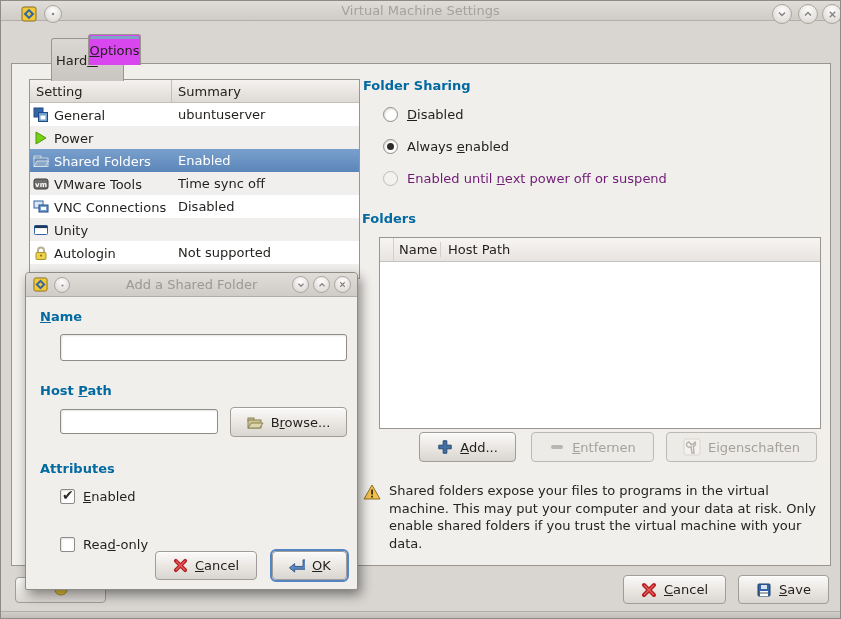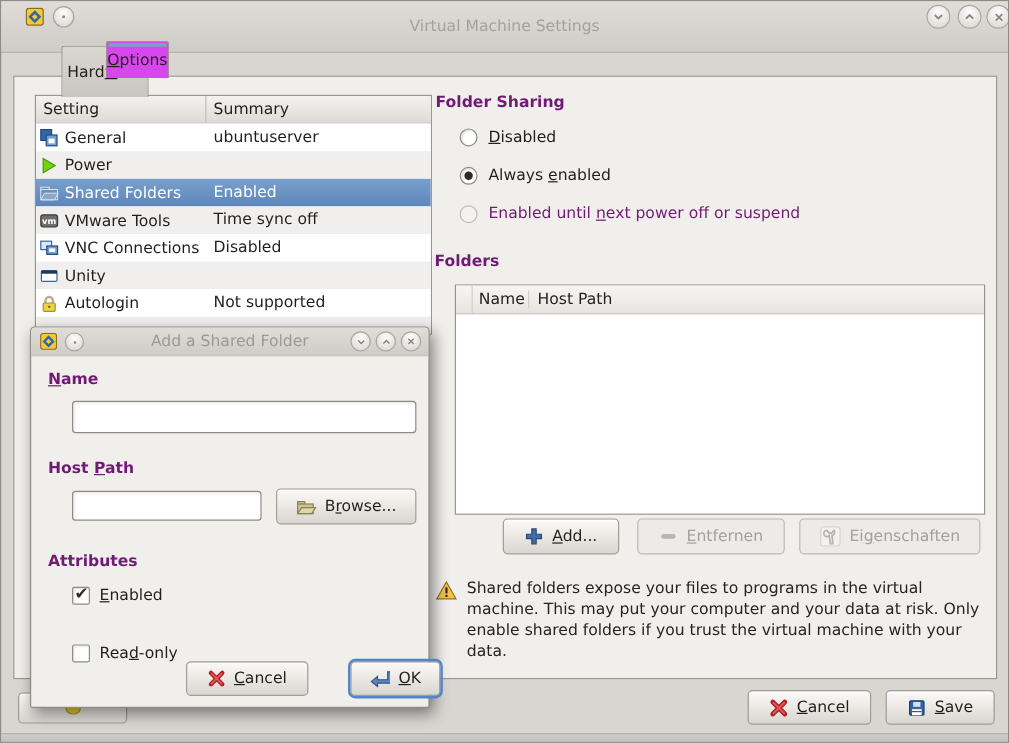--- a/index.html
+++ b/index.html
@@ -5,21 +5,21 @@
   * { margin:0; padding:0; box-sizing:border-box; }
   html,body { background:#555; }
   body { font-family:"DejaVu Sans", sans-serif; }
   .screen {
     position:relative; width:841px; height:619px;
     background:#d9d6d2; border:1px solid #8e8a85; overflow:hidden;
     font-size:13px; color:#211f1c;
   }
   
   .titlebar {
-    position:absolute; left:0; top:0; width:100%; height:43px;
+    position:absolute; left:0; top:0; width:100%; height:20px;
     background:linear-gradient(#e0ddd9,#cfccc8); border-bottom:1px solid #b2aeaa;
     display:flex; align-items:center;
   }
   .titlebar .title {
     position:absolute; left:0; right:0; text-align:center;
     color:#a5a19b; font-size:13px; pointer-events:none;
   }
   .circle-btn {
     position:absolute; border-radius:50%;
     background:radial-gradient(circle at 50% 30%, #fdfdfc, #d6d2ce);
@@ -59,21 +59,21 @@
   .st-header .hc1 { width:142px; border-right:1px solid #c1bdb8; padding-left:6px;
     display:flex; align-items:center; }
   .st-header .hc2 { flex:1; padding-left:6px; display:flex; align-items:center; }
   .st-row { display:flex; height:23px; align-items:center; background:#fff; }
   .st-row:nth-child(odd) { background:#f0efed; }
   .st-row.selected { background:linear-gradient(#79a0cc,#5c86ba); color:#fff; }
   .st-row .cell-setting { width:142px; display:flex; align-items:flex-end; gap:5px; padding-left:3px; }
   .st-row .cell-summary { flex:1; padding-left:6px; }
   .st-row svg { flex:0 0 auto; }
   
-  .h-bold { position:absolute; font-weight:bold; font-size:13px; color:#701a75; z-index:3; }
+  .h-bold { position:absolute; font-weight:bold; font-size:13px; color:#0369a1; z-index:3; }
   .radio-row { position:absolute; display:flex; align-items:center; gap:9px; z-index:3; }
   .radio {
     width:15px; height:15px; border-radius:50%; background:#fff;
     border:1px solid #8f8b86; position:relative; flex:0 0 auto;
     box-shadow:inset 1px 1px 2px rgba(0,0,0,.15);
   }
   .radio.checked::after { content:""; position:absolute; left:3px; top:3px; width:7px; height:7px;
     border-radius:50%; background:#2e2c29; }
   .radio.disabled { border-color:#c0bcb7; box-shadow:none; background:#f4f2ef; }
   .radio-row.disabled { color:#701a75; }
@@ -89,21 +89,21 @@
   
   .gtkbtn {
     position:absolute; display:flex; align-items:center; justify-content:center; gap:7px;
     border:1px solid #a09c97; border-radius:4px;
     background:linear-gradient(#fbfaf9,#e9e6e2 55%,#d9d5d1);
     box-shadow:inset 0 1px 0 rgba(255,255,255,.8);
     font-size:13px; color:#211f1c; z-index:3; cursor:default;
   }
   .gtkbtn.disabled { background:#edebe8; border-color:#bdb9b4; color:#a5a19c; box-shadow:none; }
   .gtkbtn svg { flex:0 0 auto; }
-  .ok-focus { outline:2px solid #5385c4; outline-offset:0px; border-radius:4px;margin-left:20px; }
+  .ok-focus { outline:2px solid #5385c4; outline-offset:0px; border-radius:4px; }
   .mn { text-decoration:underline; }
   
   .warning-text { position:absolute; left:388px; top:481px; width:436px; line-height:17.6px;
     font-size:13px; color:#262420; z-index:3; }
   .warn-icon { position:absolute; left:362px; top:483px; z-index:3; }
   
   .dialog {
     position:absolute; left:24px; top:271px; width:333px; height:318px;
     background:#f1efec; border:1px solid #8f8b85; border-radius:4px 4px 2px 2px;
     box-shadow:3px 5px 12px rgba(0,0,0,.45); z-index:10;

